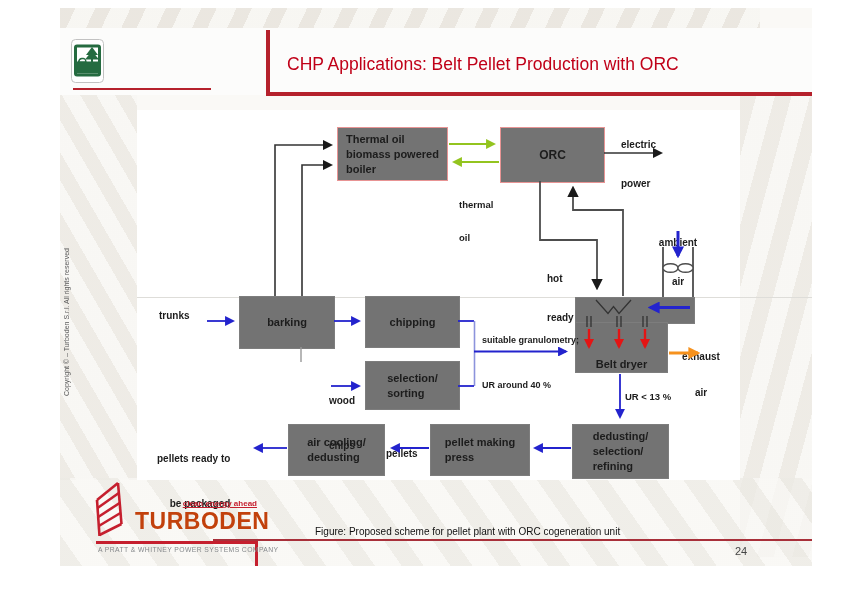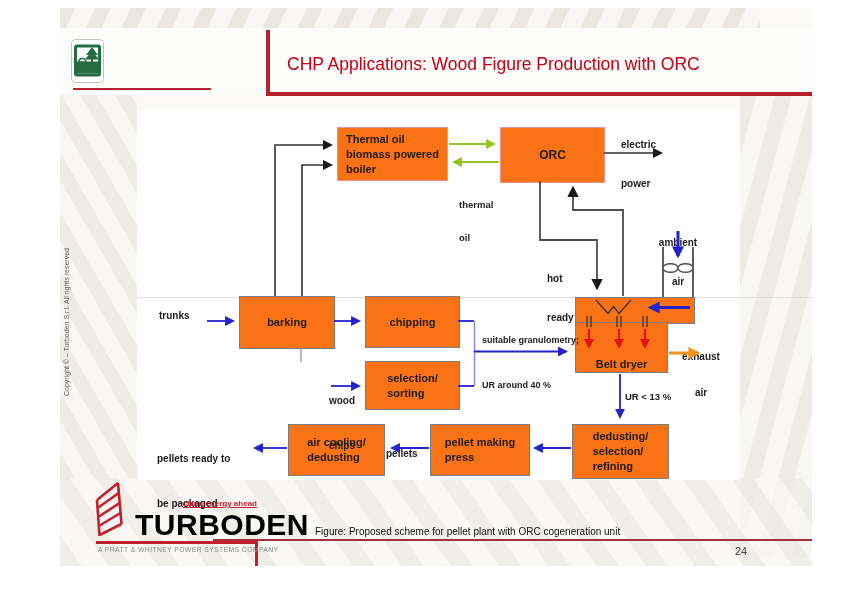--- a/index.html
+++ b/index.html
@@ -25,21 +25,21 @@
   .header-band{left:60px;top:28px;width:752px;height:67px;background:#fcfcfb;}
   .canvas{left:137px;top:110px;width:603px;height:370px;background:#ffffff;}
   .faint-line{left:137px;top:297px;width:675px;height:1px;background:#ded dcd9;background:#deddd9;}
   
   .logo-box{left:71px;top:39px;width:33px;height:44px;}
   .under-logo{left:73px;top:88px;width:138px;height:2px;background:var(--accent-red,#b5212c);}
   .vbar{left:266px;top:30px;width:4px;height:63px;background:var(--accent-red,#b5212c);}
   .hbar{left:266px;top:92px;width:546px;height:4px;background:var(--accent-red,#b5212c);}
   .title{left:287px;top:54px;width:500px;font-size:17.5px;color:var(--title-red,#c00018);}
   
-  .box{background:#f97316;border:1.6px solid var(--box-gray-border,#7d7d7d);display:flex;
+  .box{background:#737373;border:1.6px solid var(--box-gray-border,#7d7d7d);display:flex;
        align-items:center;justify-content:center;font-weight:bold;font-size:11px;line-height:15px;}
   .box.red{border-color:var(--box-red-border,#e89494);}
   .box .inner{text-align:left;width:max-content;}
   .b-boiler{left:337px;top:127px;width:111px;height:54px;justify-content:flex-start;padding-left:8px;box-sizing:border-box;}
   .b-orc{left:500px;top:127px;width:103px;height:54px;font-size:12px;}
   .b-barking{left:239px;top:296px;width:94px;height:51px;}
   .b-chipping{left:365px;top:296px;width:93px;height:50px;}
   .b-sorting{left:365px;top:361px;width:93px;height:47px;}
   .b-heater{left:575px;top:297px;width:118px;height:25px;}
   .b-dryer{left:575px;top:322px;width:93px;height:51px;align-items:flex-end;box-sizing:border-box;}
@@ -51,33 +51,33 @@
   .l-electric{left:621px;top:112px;}
   .l-thermal{left:459px;top:177px;font-size:9.5px;line-height:11px;}
   .l-hotwater{left:547px;top:246px;}
   .l-ambient{left:655px;top:210px;width:46px;text-align:center;}
   .l-exhaust{left:680px;top:327px;width:42px;text-align:center;line-height:12px;}
   .l-trunks{left:159px;top:309px;}
   .l-woodchips{left:300px;top:363px;width:40px;text-align:right;line-height:15px;margin-left:15px;}
   .l-granulo{left:482px;top:303px;font-size:9px;line-height:15px;}
   .l-ur13{left:625px;top:390px;font-size:9.5px;}
   .l-pellets{left:386px;top:447px;}
-  .l-ready{left:157px;top:421px;line-height:15px;}
+  .l-ready{left:157px;top:421px;line-height:15px;text-align:right;}
   
   .caption{left:315px;top:502px;font-size:10px;color:#111;margin-top:24px;}
   .copyright{left:66px;top:322px;width:230px;font-size:7px;color:#5a5a5a;text-align:center;
     transform:translate(-50%,-50%) rotate(-90deg);}
   
   .foot-line{left:213px;top:539px;width:599px;height:2px;background:#a8303a;}
   .page-num{left:735px;top:545px;font-size:11px;color:#454545;}
   .tb-icon{left:88px;top:479px;}
   .tb-underline-h{left:96px;top:541px;width:162px;height:3px;background:#c51f2e;}
   .tb-underline-v{left:255px;top:541px;width:3px;height:25px;background:#c51f2e;}
   .tb-tagline{left:150px;top:499px;width:107px;text-align:right;font-size:8px;font-weight:bold;color:#c51f2e;text-decoration:underline;}
-  .tb-brand{left:135px;top:508px;font-size:30px;font-weight:bold;color:#000000;letter-spacing:.5px;}
+  .tb-brand{left:135px;top:508px;font-size:23px;font-weight:bold;color:#c2410c;letter-spacing:.5px;}
   .tb-company{left:98px;top:546px;font-size:6.8px;color:#85888b;letter-spacing:.4px;}
   
   .overlay{left:0;top:0;pointer-events:none;}
   .st-blk{stroke:#333;stroke-width:1.6;fill:none;}
   .st-pipe{stroke:#4d4d4d;stroke-width:1.8;fill:none;}
   .st-blue{stroke:var(--flow-blue,#2323cd);stroke-width:1.8;fill:none;}
   .st-merge{stroke:var(--merge-blue,#8c93dc);stroke-width:1.6;fill:none;}
   .st-bluefat{stroke:var(--flow-blue,#2323cd);stroke-width:3;fill:none;}
   .st-green{stroke:var(--thermal-green,#93c41f);stroke-width:2.2;fill:none;}
   .st-red{stroke:var(--hot-red,#e41414);stroke-width:2.4;fill:none;}
@@ -106,21 +106,21 @@
       <rect x="6" y="22.5" width="21" height="12" fill="#256b40"></rect>
       <polygon points="21,8 15,16 27,16" fill="#256b40"></polygon>
       <polygon points="21,12 14,20.5 28,20.5" fill="#256b40"></polygon>
       <rect x="20" y="20" width="2" height="4" fill="#256b40"></rect>
       <path d="M7.5 23 q1-4 4-3.5 q3-.5 3.5 3.5 z" fill="#fff" stroke="#256b40" stroke-width="1.4"></path>
     </svg>
   </div>
   <div class="abs under-logo"></div>
   <div class="abs vbar"></div>
   <div class="abs hbar"></div>
-  <div class="abs title">CHP Applications: Wood Figure Production with ORC</div>
+  <div class="abs title">CHP Applications: Belt Pellet Production with ORC</div>
 
   <div class="abs box red b-boiler">
     <div class="inner">
       <div>Thermal oil</div>
       <div>biomass powered</div>
       <div>boiler</div>
     </div>
   </div>
   <div class="abs box b-barking">
     <span>barking</span>

